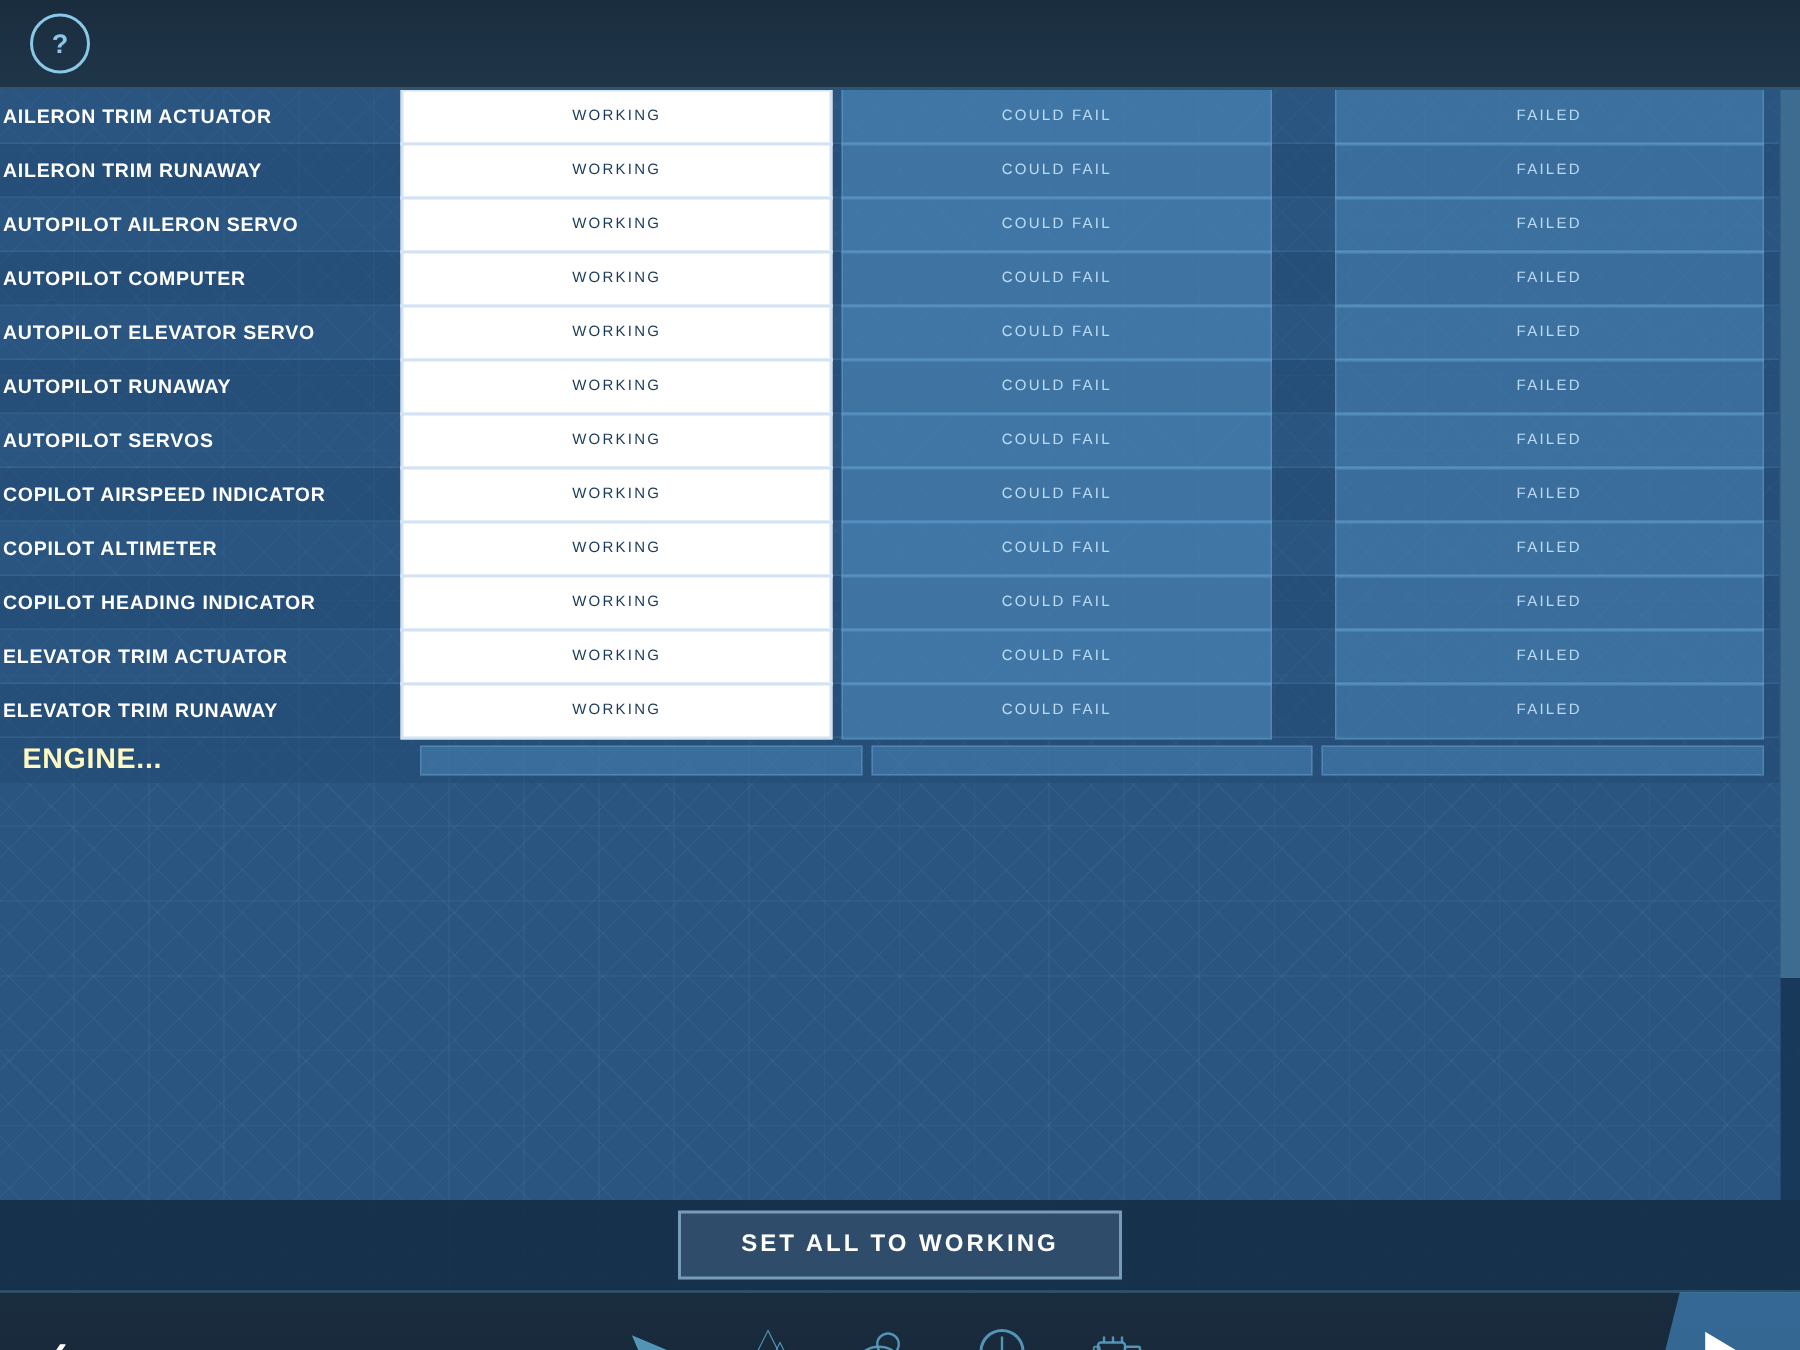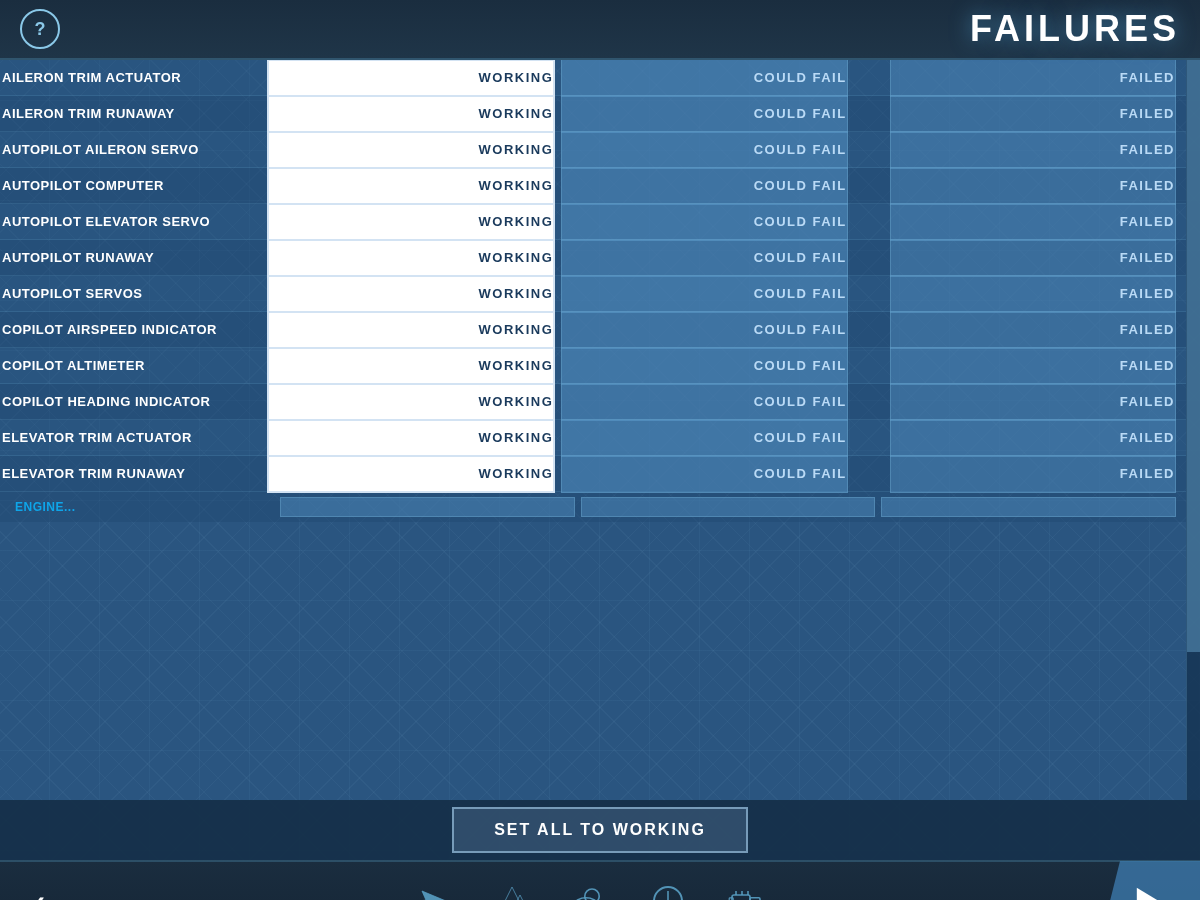--- a/index.html
+++ b/index.html
@@ -131,25 +131,24 @@
       flex: 1;
       gap: 6px;
     }
 
     .fail-btn {
       flex: 1;
       height: 38px;
       border: none;
       cursor: pointer;
       font-family: 'Arial Black', 'Arial', sans-serif;
-      font-weight: 700;
-      font-size: 13px;
+      font-weight: 400;
+      font-size: 10px;
       letter-spacing: 1.5px;
       text-transform: uppercase;
-      text-align: right;
     }
 
     .btn-working {
       background: white;
       color: #1a3a5c;
       border: 2px solid rgba(200,220,240,0.8);
     }
 
     .btn-could-fail {
       background: rgba(80,140,190,0.6);
@@ -170,22 +169,22 @@
       align-items: center;
       height: 30px;
       background: rgba(30,70,110,0.4);
       padding: 0 10px 0 15px;
       overflow: hidden;
     }
 
     .failure-name-partial {
       width: 265px;
       min-width: 265px;
-      color: #0ea5e9;
-      font-size: 12px;
+      color: #fef9c3;
+      font-size: 19px;
       font-weight: 900;
       letter-spacing: 0.5px;
       text-transform: uppercase;
     }
 
     .partial-btn-container {
       display: flex;
       flex: 1;
       gap: 6px;
     }
@@ -289,21 +288,20 @@
   </style>
 </head>
 <body>
 
 <div class="bg-map"></div>
 
 <div class="header">
   <button class="help-btn">
     <span>?</span>
   </button>
-  <div class="header-title">FAILURES</div>
 </div>
 
 <div class="scrollbar">
   <div class="scrollbar-thumb"></div>
 </div>
 
 <div class="main-content">
 <div class="failure-row">
       <div class="failure-name">AILERON TRIM ACTUATOR</div>
       <div class="failure-buttons">

